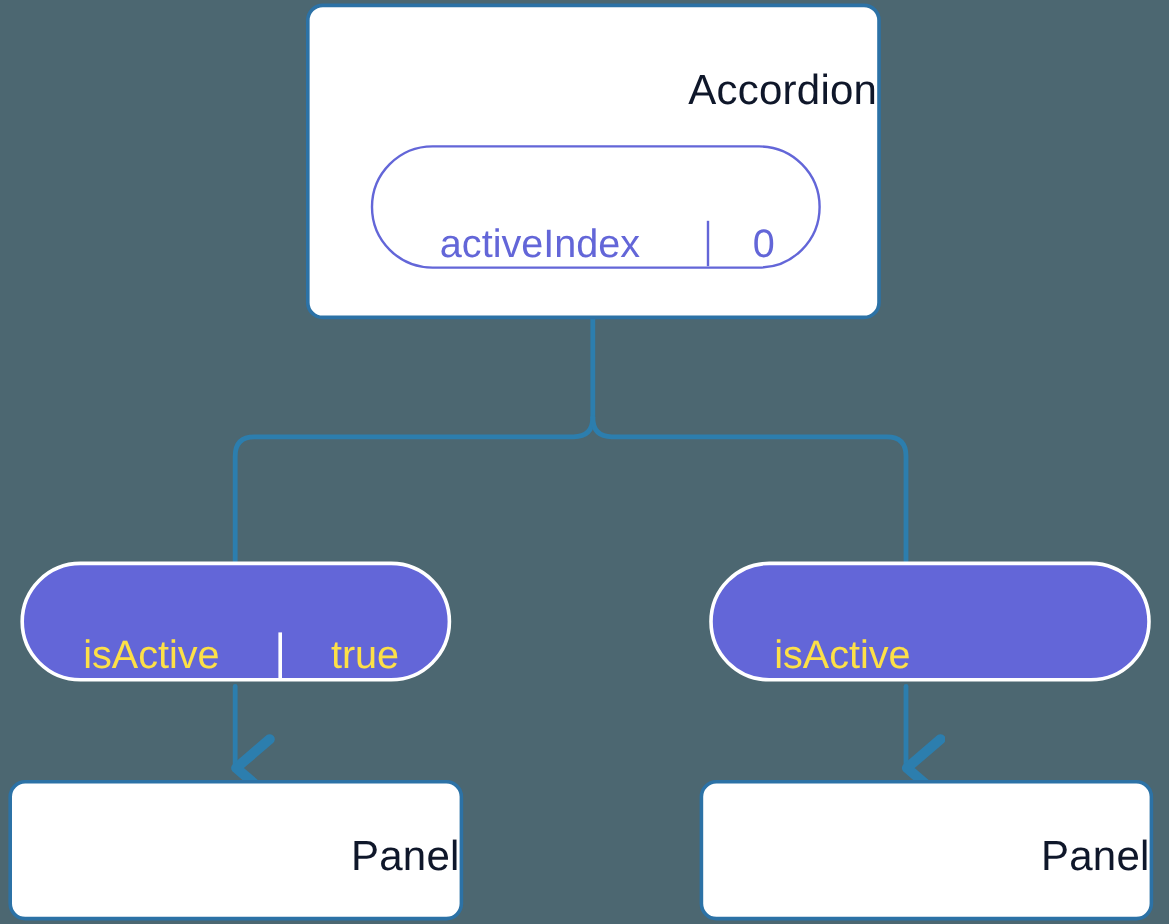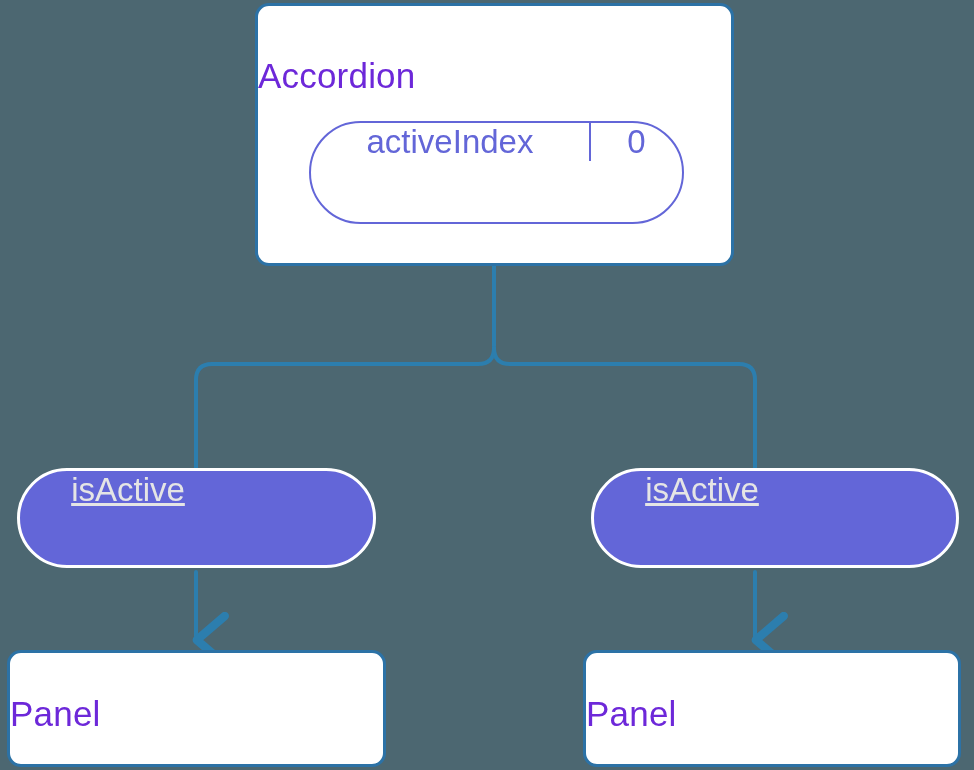--- a/index.html
+++ b/index.html
@@ -39,36 +39,36 @@
   #accordion-card {
     left: 255px;
     top: 3px;
     width: 479px;
     height: 263px;
   }
   .component-title {
     position: absolute;
     left: 0;
     right: 0;
-    text-align: left;
-    color: #6d28d9;
+    text-align: right;
+    color: #0f172a;
     font-size: 35px;
     font-weight: 400;
     letter-spacing: 0.2px;
     white-space: nowrap;
   }
   #accordion-card .component-title {
     top: 50px;
   }
 
   
   .state-pill {
     position: absolute;
     display: flex;
-    align-items: flex-start;
+    align-items: flex-end;
     box-sizing: border-box;
     border-radius: 999px;
     overflow: hidden;
   }
   .state-pill .pill-key,
   .state-pill .pill-value {
     display: flex;
     align-items: center;
     justify-content: center;
     box-sizing: border-box;
@@ -90,22 +90,21 @@
     border-left: 2px solid #6366d8;
   }
 
   
   .state-pill.filled {
     border: 3px solid #ffffff;
     background: #6366d8;
   }
   .state-pill.filled .pill-key,
   .state-pill.filled .pill-value {
-    color: #e5e5e5;
-    text-decoration: underline;
+    color: #fde047;
   }
   .state-pill.filled .pill-value {
     border-left: 3px solid #ffffff;
   }
 
   #accordion-state-pill {
     left: 51px;
     top: 115px;
     width: 375px;
     height: 103px;
@@ -174,20 +173,21 @@
     <div class="component-title">Accordion</div>
 
     <div class="state-pill outline" id="accordion-state-pill">
       <div class="pill-key">activeIndex</div>
       <div class="pill-value">0</div>
     </div>
   </div>
 
   <div class="state-pill filled" id="panel-left-state-pill">
     <div class="pill-key">isActive</div>
+    <div class="pill-value">true</div>
   </div>
 
   <div class="component-card" id="panel-left-card">
     <div class="component-title">Panel</div>
   </div>
 
   <div class="state-pill filled" id="panel-right-state-pill">
     <div class="pill-key">isActive</div>
   </div>
 

